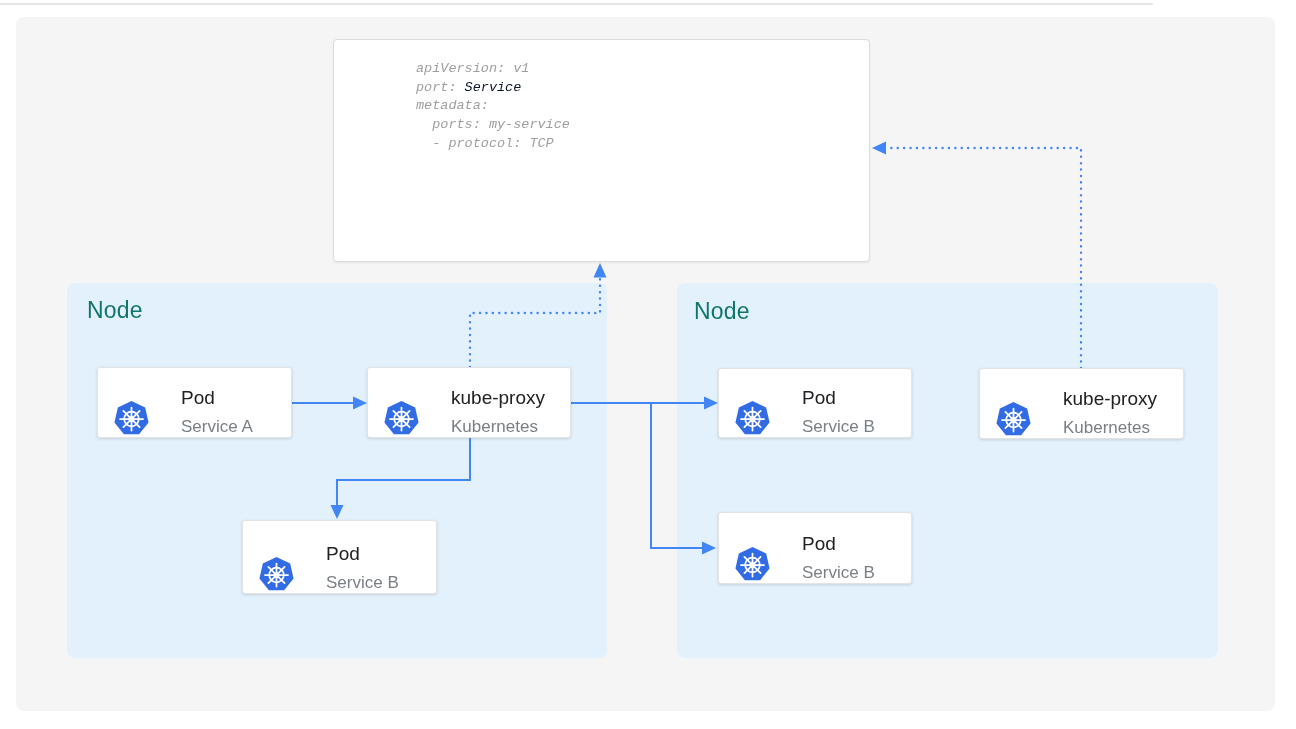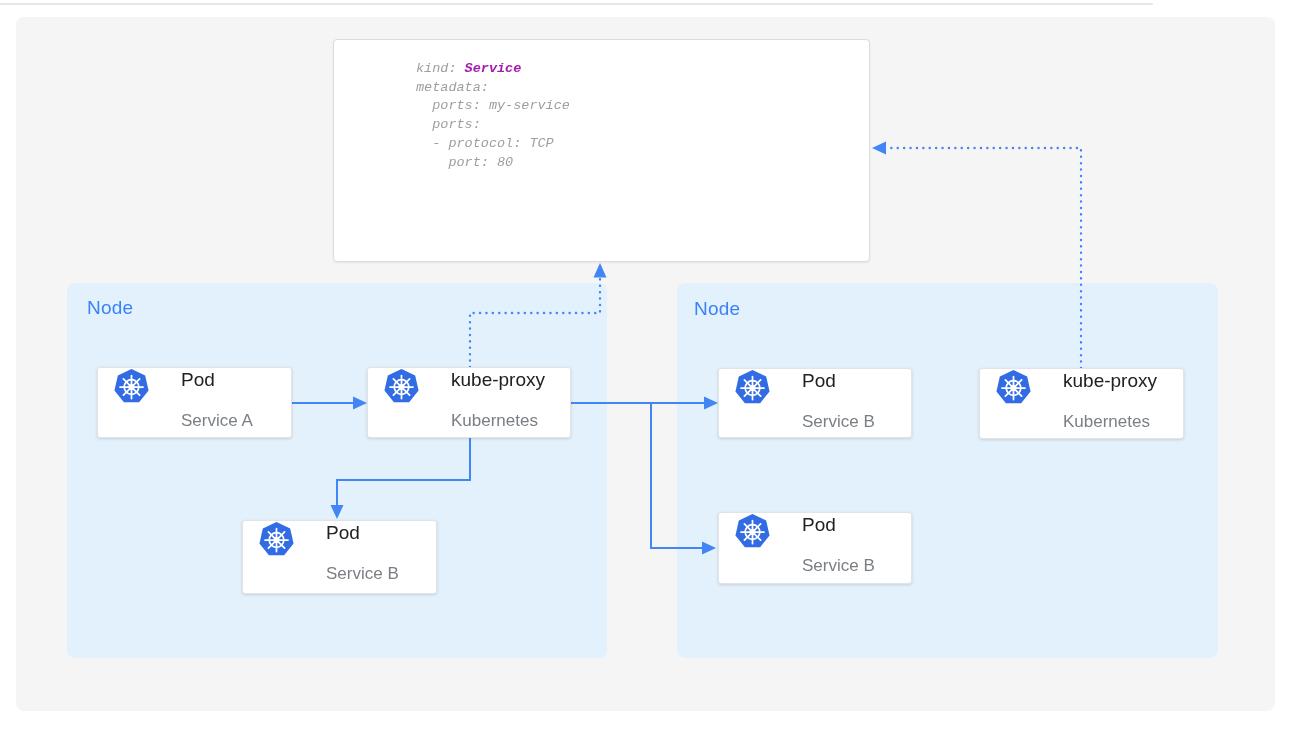--- a/index.html
+++ b/index.html
@@ -3,41 +3,41 @@
 <meta charset="utf-8">
 <style>
   html,body{margin:0;padding:0;background:#ffffff;}
   .stage{
     position:relative;width:1296px;height:729px;overflow:hidden;
     font-family:"Liberation Sans",sans-serif;background:#ffffff;
   }
   .top-rule{position:absolute;left:0;top:3px;width:1153px;height:2px;background:#e7e7e7;border-radius:1px;}
   .panel{position:absolute;left:16px;top:17px;width:1259px;height:694px;background:#f5f5f6;border-radius:8px;}
   .node-box{position:absolute;background:#e3f1fc;border-radius:8px;}
-  .node-label{position:absolute;font-size:19px;color:#3b82f6;letter-spacing:.2px;text-align:right;}
+  .node-label{position:absolute;font-size:23px;color:#0f766e;letter-spacing:.2px;text-align:right;}
   .card{
     position:absolute;background:#ffffff;border:1px solid #e3e3e3;border-radius:3px;
-    box-shadow:0 1px 3px rgba(60,64,67,.18);display:flex;align-items:flex-start;
+    box-shadow:0 1px 3px rgba(60,64,67,.18);display:flex;align-items:flex-end;
     padding:0 14px 0 15px;box-sizing:border-box;gap:31px;
   }
   .logo{width:37px;height:37px;flex:0 0 auto;}
   .card-title{font-size:19px;color:#202124;line-height:1.25;}
-  .card-subtitle{font-size:17px;color:#7a7f85;line-height:1.25;margin-top:18px;}
+  .card-subtitle{font-size:17px;color:#7a7f85;line-height:1.25;margin-top:6px;}
   .yaml-card{
     position:absolute;left:333px;top:39px;width:537px;height:223px;background:#ffffff;
     border:1px solid #dadce0;border-radius:4px;box-shadow:0 1px 2px rgba(60,64,67,.08);
     box-sizing:border-box;
   }
   .code{
     position:absolute;left:82px;top:20px;right:8px;
     font-family:"Liberation Mono","DejaVu Sans Mono",monospace;
     font-style:italic;font-size:13.5px;line-height:18.7px;color:#9e9e9e;
   }
   .code-line span{white-space:pre;}
-  .code-line .b{font-weight:bold;color:#a21caf;}
+  .code-line .b{font-weight:normal;color:#0f172a;}
   .arrows{position:absolute;left:0;top:0;width:1296px;height:729px;pointer-events:none;}
   .arrows path.s{stroke:#4285f4;stroke-width:2;fill:none;}
   .arrows path.d{stroke:#4285f4;stroke-width:2.4;fill:none;stroke-dasharray:0.1 6.3;stroke-linecap:round;}
   .arrows path.h{fill:#4285f4;stroke:none;}
 </style>
 </head>
 <body>
 
 <div class="stage">
 
@@ -85,26 +85,25 @@
 
     <path class="d" d="M470,367 V313 H600 V278"></path>
     <path class="h" d="M600,263 L593.5,277.5 L606.5,277.5 Z"></path>
 
     <path class="d" d="M1081,368 V148 H887"></path>
     <path class="h" d="M872,148 L886,141.5 L886,154.5 Z"></path>
   </svg>
 
   <div class="yaml-card">
     <div class="code">
-      <div class="code-line"><span>kind: </span><span class="b">Service</span></div>
+      <div class="code-line"><span>apiVersion: v1</span><span class="b"></span></div>
+      <div class="code-line"><span>port: </span><span class="b">Service</span></div>
       <div class="code-line"><span>metadata:</span><span class="b"></span></div>
       <div class="code-line"><span>  ports: my-service</span><span class="b"></span></div>
-      <div class="code-line"><span>  ports:</span><span class="b"></span></div>
       <div class="code-line"><span>  - protocol: TCP</span><span class="b"></span></div>
-      <div class="code-line"><span>    port: 80</span><span class="b"></span></div>
     </div>
   </div>
 
   <div class="card" style="left:97px;top:367px;width:195px;height:71px">
     <svg class="logo" viewBox="0 0 36 36">
         <use href="#k8s-logo"></use>
       </svg>
     <div class="card-text">
       <div class="card-title">Pod</div>
       <div class="card-subtitle">Service A</div>

